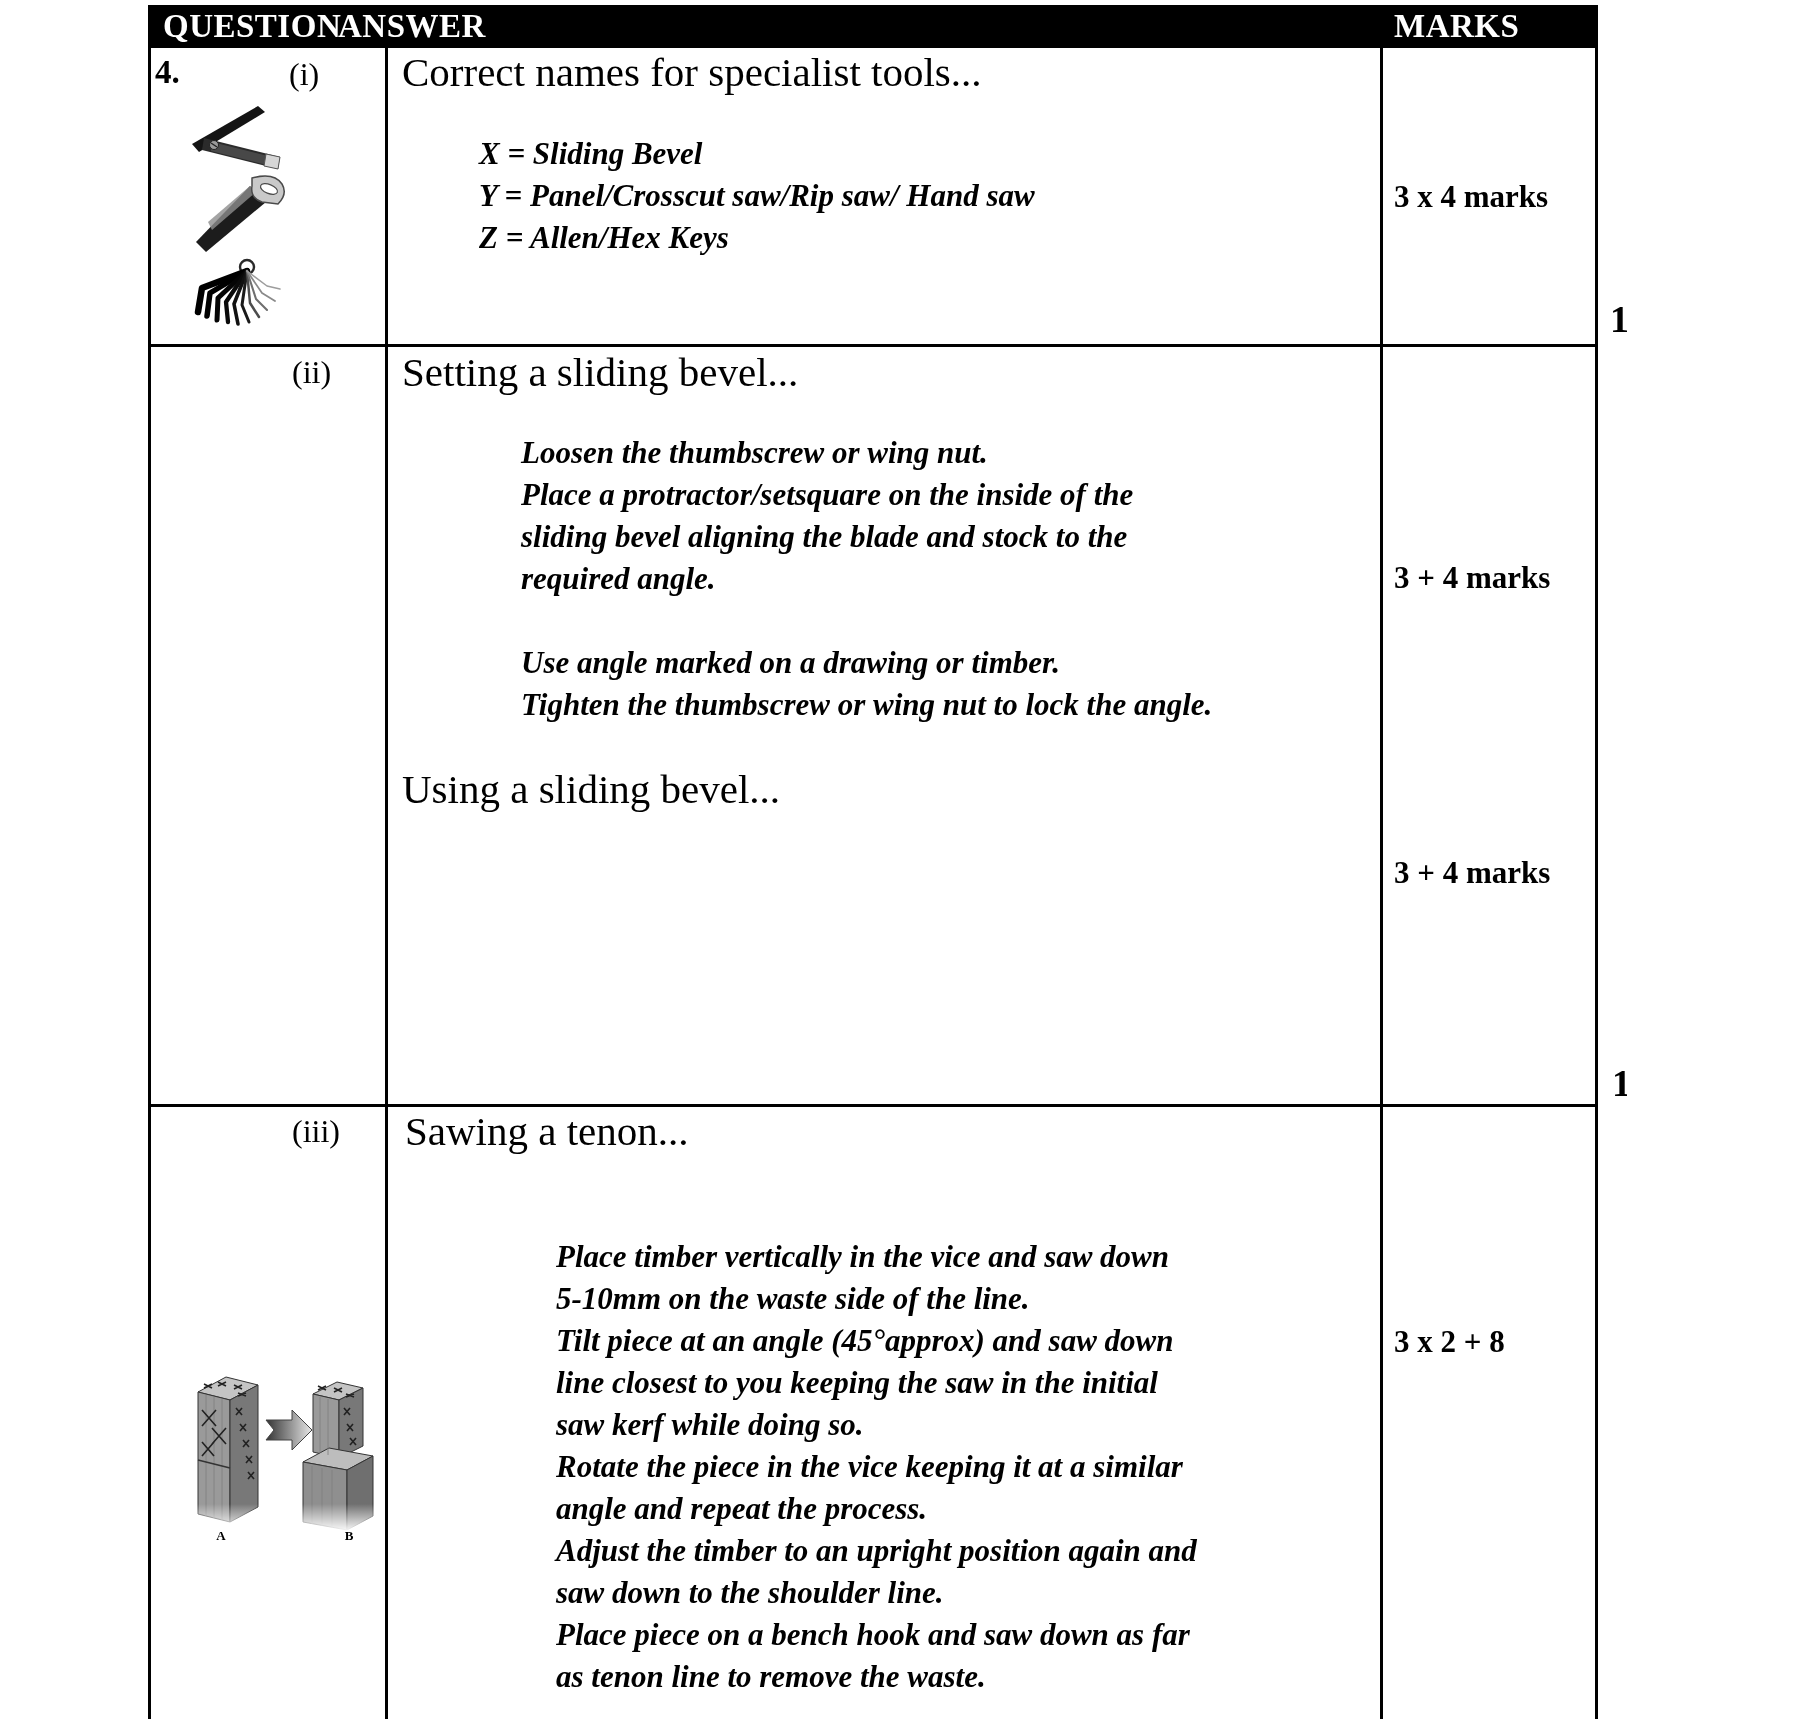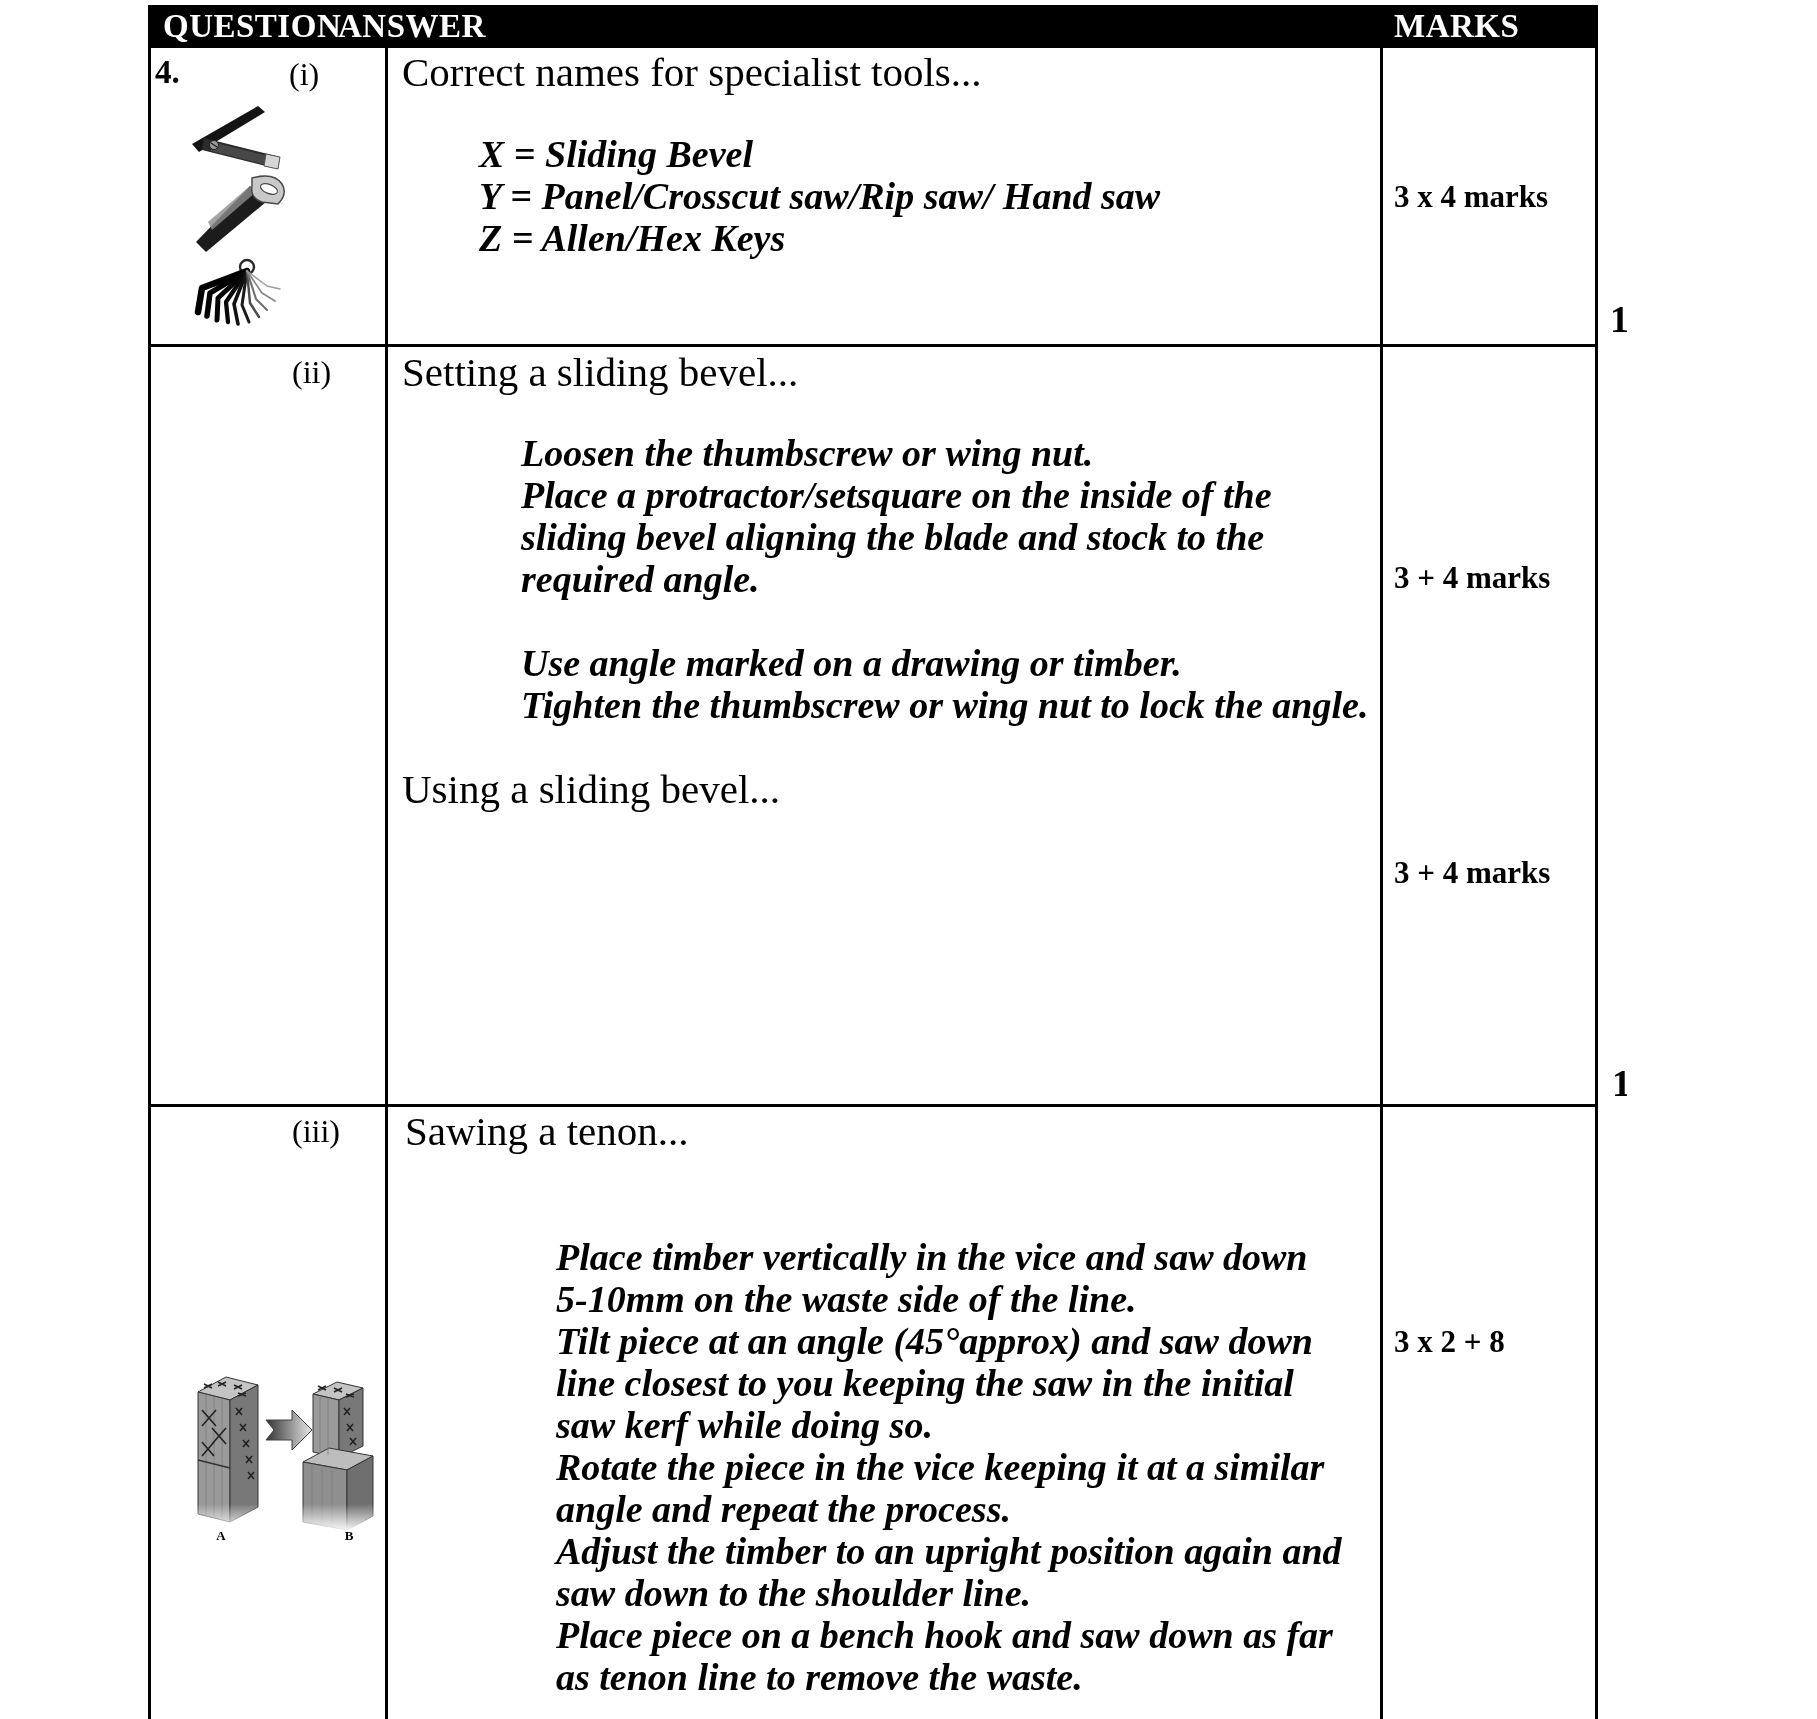--- a/index.html
+++ b/index.html
@@ -14,21 +14,21 @@
   .line{position:absolute;background:#000;}
   .hdrbar{position:absolute;background:#000;}
   .hdrtxt{
     position:absolute;top:5px;height:43px;line-height:43px;
     color:#fff;font-weight:bold;font-size:33px;letter-spacing:0.5px;
     white-space:nowrap;
   }
   .qnum{position:absolute;font-weight:bold;font-size:33px;line-height:40px;white-space:nowrap;}
   .part{position:absolute;font-size:32px;line-height:40px;white-space:nowrap;}
   .stem{position:absolute;font-size:41px;line-height:40px;white-space:nowrap;}
-  .ansblock{position:absolute;font-style:italic;font-weight:bold;font-size:38px;white-space:nowrap;}
+  .ansblock{position:absolute;font-style:italic;font-weight:bold;font-size:31px;white-space:nowrap;}
   .lh42{line-height:42px;}
   .lh41{line-height:41px;}
   .marks{position:absolute;font-weight:bold;font-size:31px;line-height:40px;white-space:nowrap;}
   .total{position:absolute;font-weight:bold;font-size:38px;line-height:46px;white-space:nowrap;}
   .icon{position:absolute;}
   .diaglabel{position:absolute;font-weight:bold;font-size:13px;line-height:16px;text-align:center;width:26px;}
 </style>
 </head>
 <body>
 

